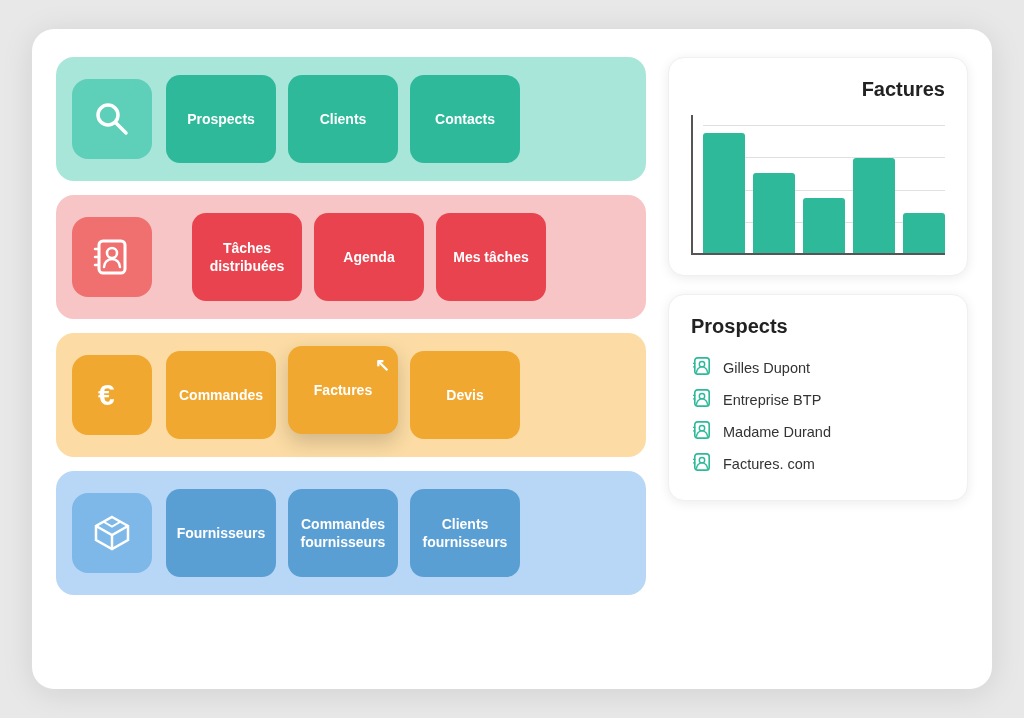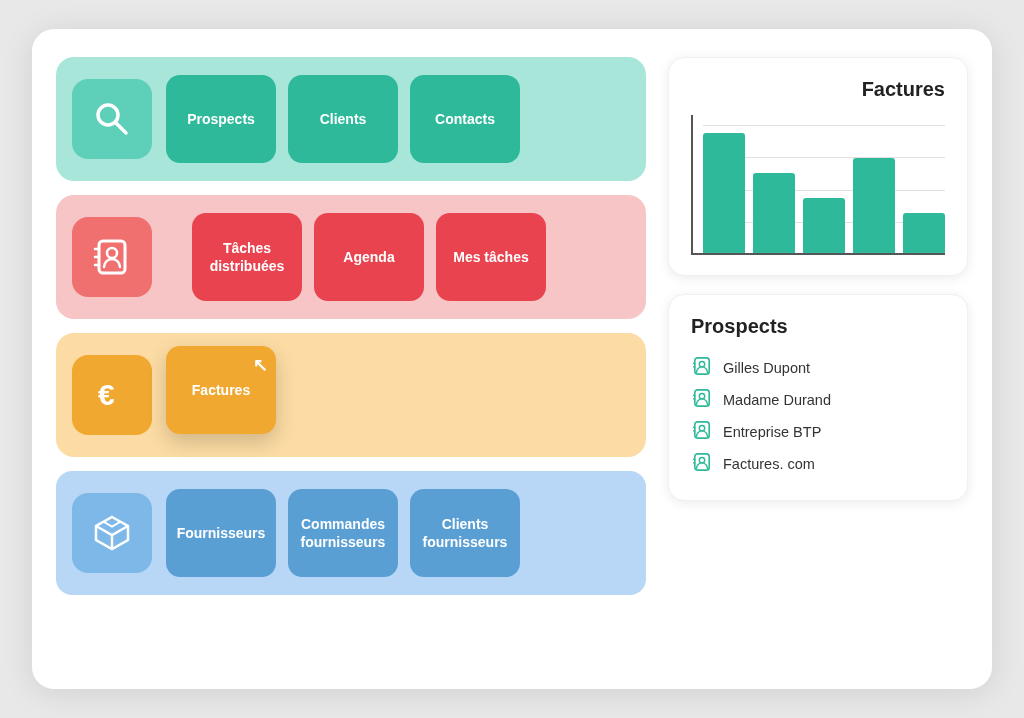--- a/index.html
+++ b/index.html
@@ -31,21 +31,21 @@
     .row-section {
       border-radius: 18px;
       padding: 18px 16px;
       display: flex;
       align-items: center;
       gap: 14px;
     }
     .row-section.teal { background: #a8e6da; }
     .row-section.pink { background: #f7c5c5; gap: 40px; }
     .row-section.orange { background: #fcdca4; }
-    .row-section.blue { background: #b8d6f5; border-radius: 16px; }
+    .row-section.blue { background: #b8d6f5; }
 
     .section-icon {
       width: 80px;
       height: 80px;
       border-radius: 16px;
       display: flex;
       align-items: center;
       justify-content: center;
       flex-shrink: 0;
     }
@@ -216,24 +216,26 @@
       </div>
     </div>
 
     <div class="row-section orange">
       <div class="section-icon orange-icon">
         <svg viewBox="0 0 44 44" fill="none" xmlns="http://www.w3.org/2000/svg">
           <text x="8" y="32" font-size="30" fill="white" font-weight="bold" font-family="Arial">€</text>
         </svg>
       </div>
       <div class="tiles">
+        <div class="tile orange-tile">Commandes</div>
         <div class="tile orange-tile hovered" style="transform:translateY(-5px); box-shadow:0 8px 20px rgba(0,0,0,0.18);">
           Factures
           <span class="cursor-overlay">↖</span>
         </div>
+        <div class="tile orange-tile">Devis</div>
       </div>
     </div>
 
     <div class="row-section blue">
       <div class="section-icon blue-icon">
         <svg viewBox="0 0 44 44" fill="none" xmlns="http://www.w3.org/2000/svg">
           <polygon points="22,6 38,15 38,29 22,38 6,29 6,15" stroke="white" stroke-width="2.5" fill="none"></polygon>
           <polyline points="6,15 22,24 38,15" stroke="white" stroke-width="2.5" fill="none"></polyline>
           <line x1="22" y1="24" x2="22" y2="38" stroke="white" stroke-width="2.5"></line>
           <polyline points="14,11 22,15.5 30,11" stroke="white" stroke-width="2" fill="none"></polyline>
@@ -290,34 +292,34 @@
       <div class="prospect-item">
         <span class="prospect-icon">
           <svg width="18" height="18" viewBox="0 0 20 20" fill="none" xmlns="http://www.w3.org/2000/svg">
             <rect x="2" y="1" width="16" height="18" rx="3" stroke="#2db99a" stroke-width="1.8" fill="none"></rect>
             <circle cx="10" cy="8" r="3" stroke="#2db99a" stroke-width="1.6" fill="none"></circle>
             <path d="M4 17c0-3.314 2.686-6 6-6s6 2.686 6 6" stroke="#2db99a" stroke-width="1.6" stroke-linecap="round" fill="none"></path>
             <line x1="0" y1="7" x2="2" y2="7" stroke="#2db99a" stroke-width="1.5" stroke-linecap="round"></line>
             <line x1="0" y1="11" x2="2" y2="11" stroke="#2db99a" stroke-width="1.5" stroke-linecap="round"></line>
           </svg>
         </span>
-        <span>Madame Durand</span>
+        <span>Entreprise BTP</span>
       </div>
 
       <div class="prospect-item">
         <span class="prospect-icon">
           <svg width="18" height="18" viewBox="0 0 20 20" fill="none" xmlns="http://www.w3.org/2000/svg">
             <rect x="2" y="1" width="16" height="18" rx="3" stroke="#2db99a" stroke-width="1.8" fill="none"></rect>
             <circle cx="10" cy="8" r="3" stroke="#2db99a" stroke-width="1.6" fill="none"></circle>
             <path d="M4 17c0-3.314 2.686-6 6-6s6 2.686 6 6" stroke="#2db99a" stroke-width="1.6" stroke-linecap="round" fill="none"></path>
             <line x1="0" y1="7" x2="2" y2="7" stroke="#2db99a" stroke-width="1.5" stroke-linecap="round"></line>
             <line x1="0" y1="11" x2="2" y2="11" stroke="#2db99a" stroke-width="1.5" stroke-linecap="round"></line>
           </svg>
         </span>
-        <span>Entreprise BTP</span>
+        <span>Madame Durand</span>
       </div>
 
       <div class="prospect-item">
         <span class="prospect-icon">
           <svg width="18" height="18" viewBox="0 0 20 20" fill="none" xmlns="http://www.w3.org/2000/svg">
             <rect x="2" y="1" width="16" height="18" rx="3" stroke="#2db99a" stroke-width="1.8" fill="none"></rect>
             <circle cx="10" cy="8" r="3" stroke="#2db99a" stroke-width="1.6" fill="none"></circle>
             <path d="M4 17c0-3.314 2.686-6 6-6s6 2.686 6 6" stroke="#2db99a" stroke-width="1.6" stroke-linecap="round" fill="none"></path>
             <line x1="0" y1="7" x2="2" y2="7" stroke="#2db99a" stroke-width="1.5" stroke-linecap="round"></line>
             <line x1="0" y1="11" x2="2" y2="11" stroke="#2db99a" stroke-width="1.5" stroke-linecap="round"></line>

